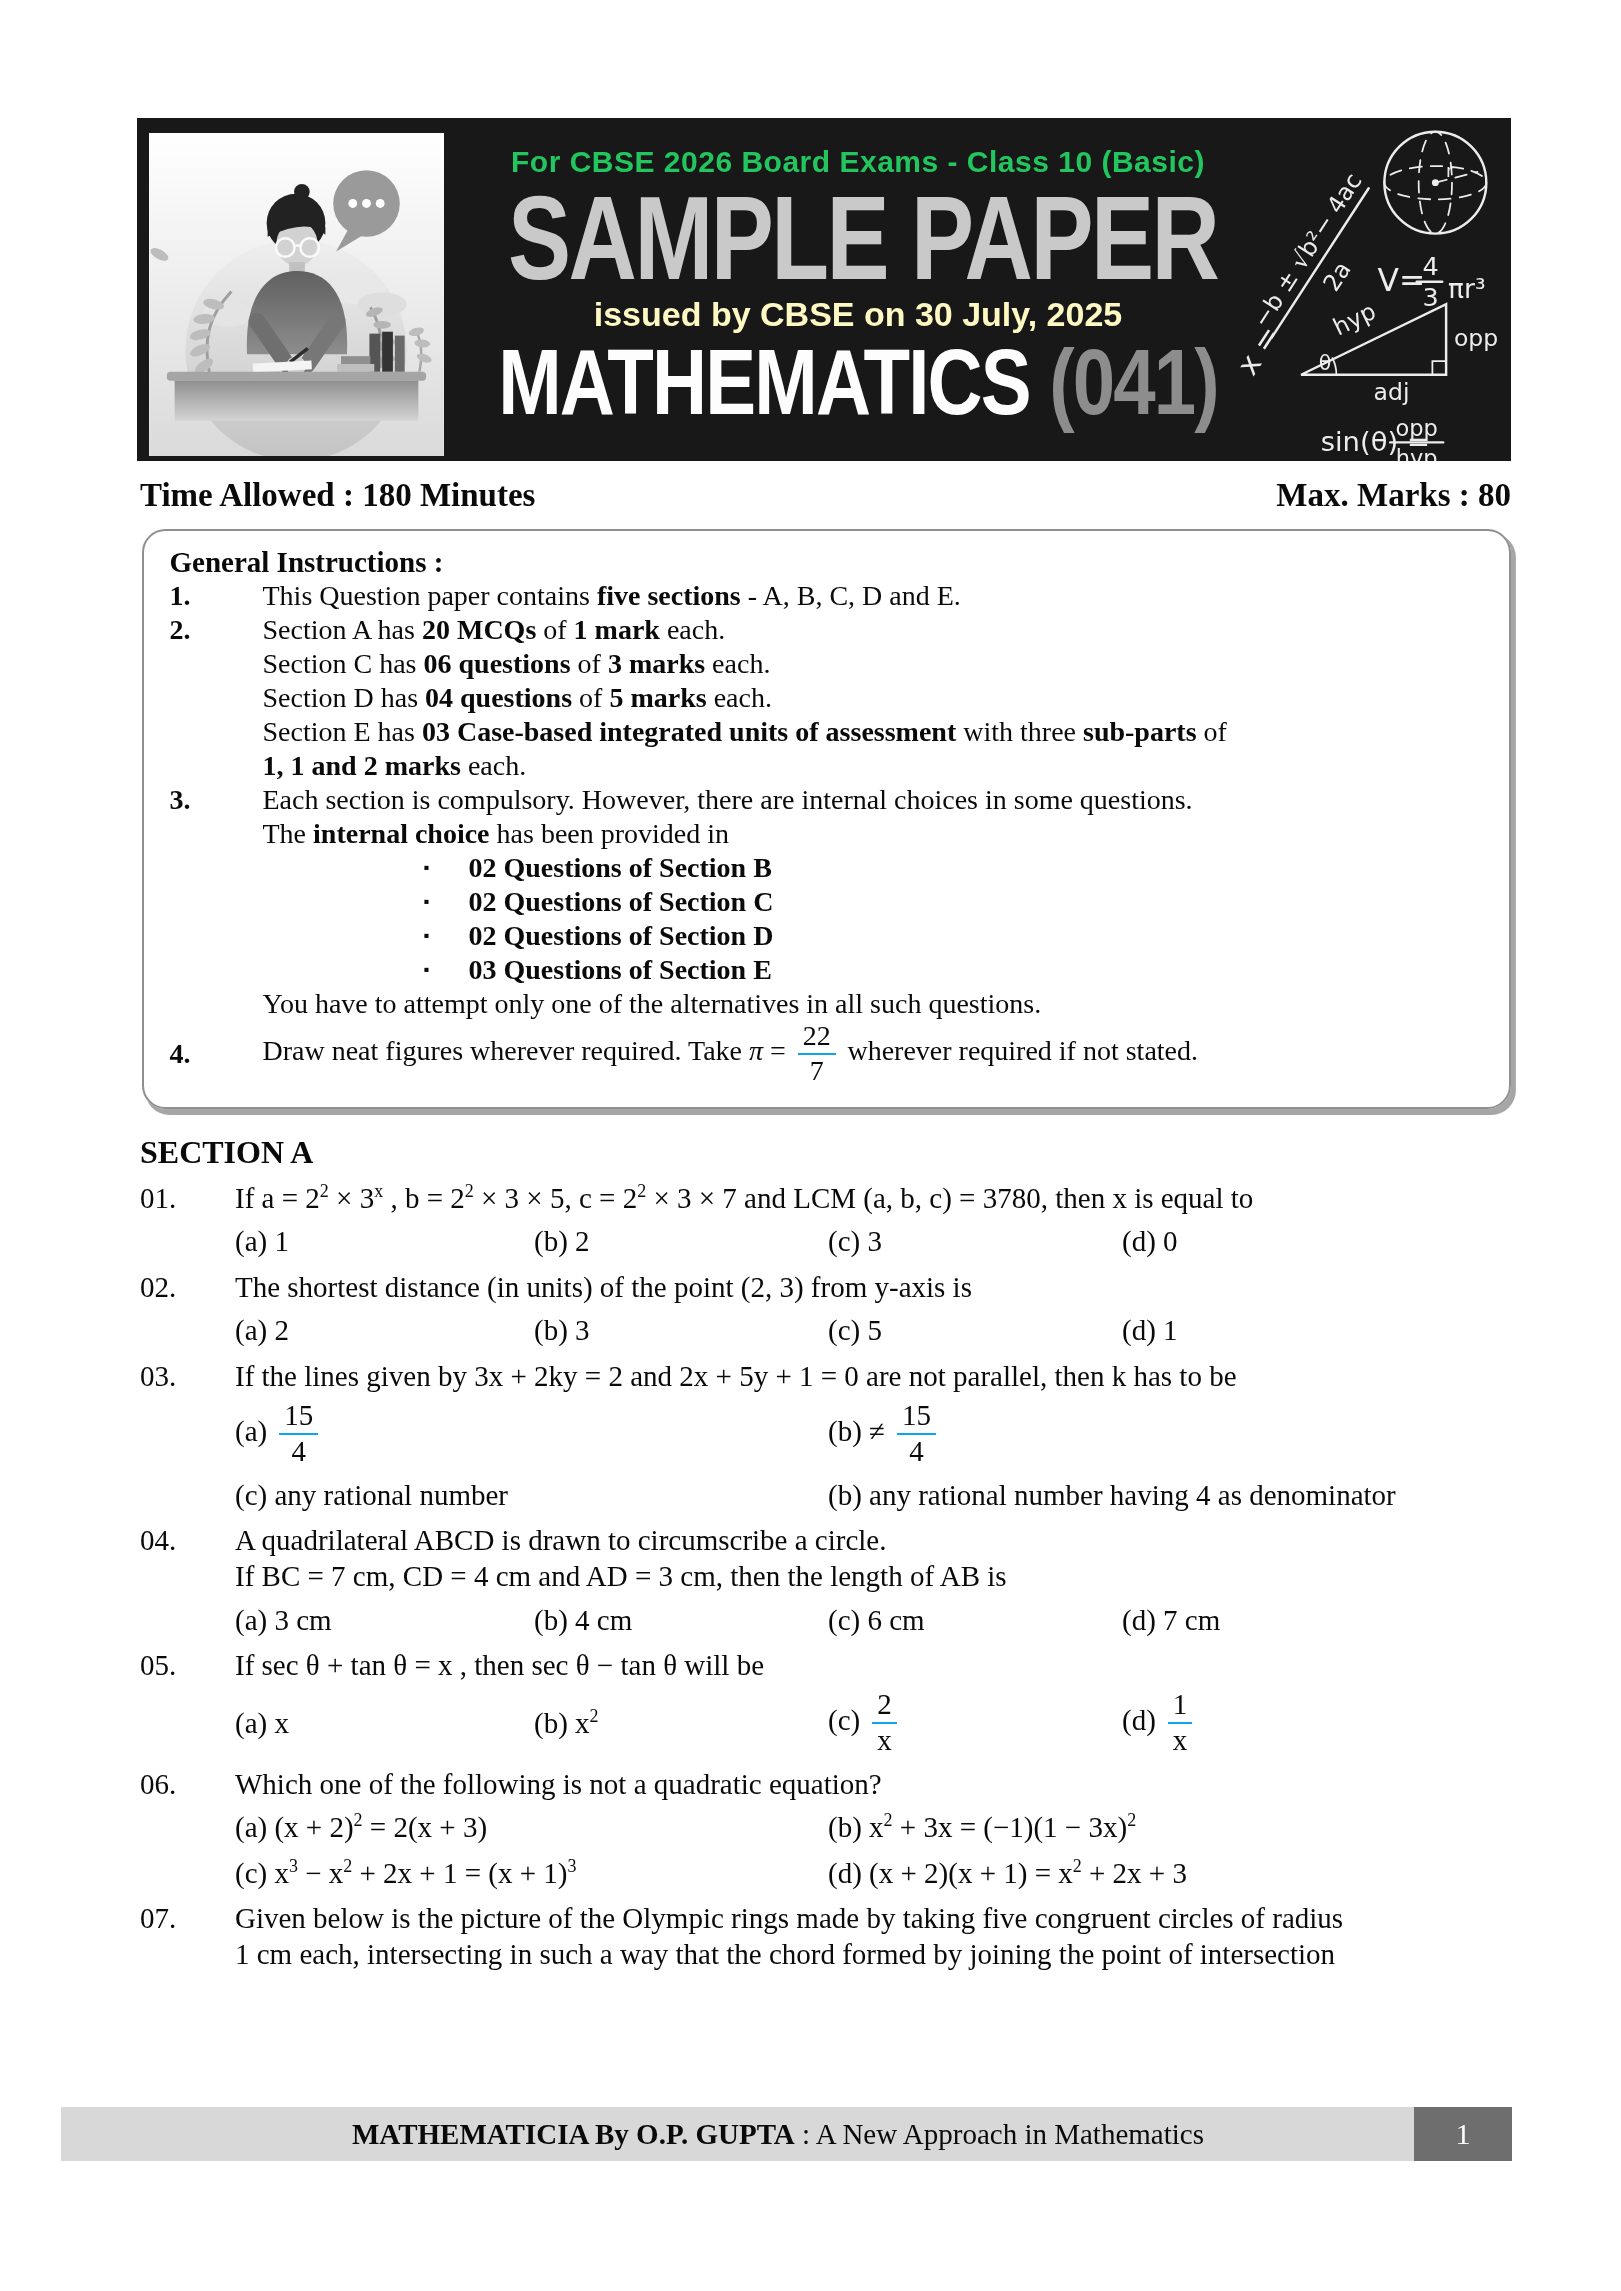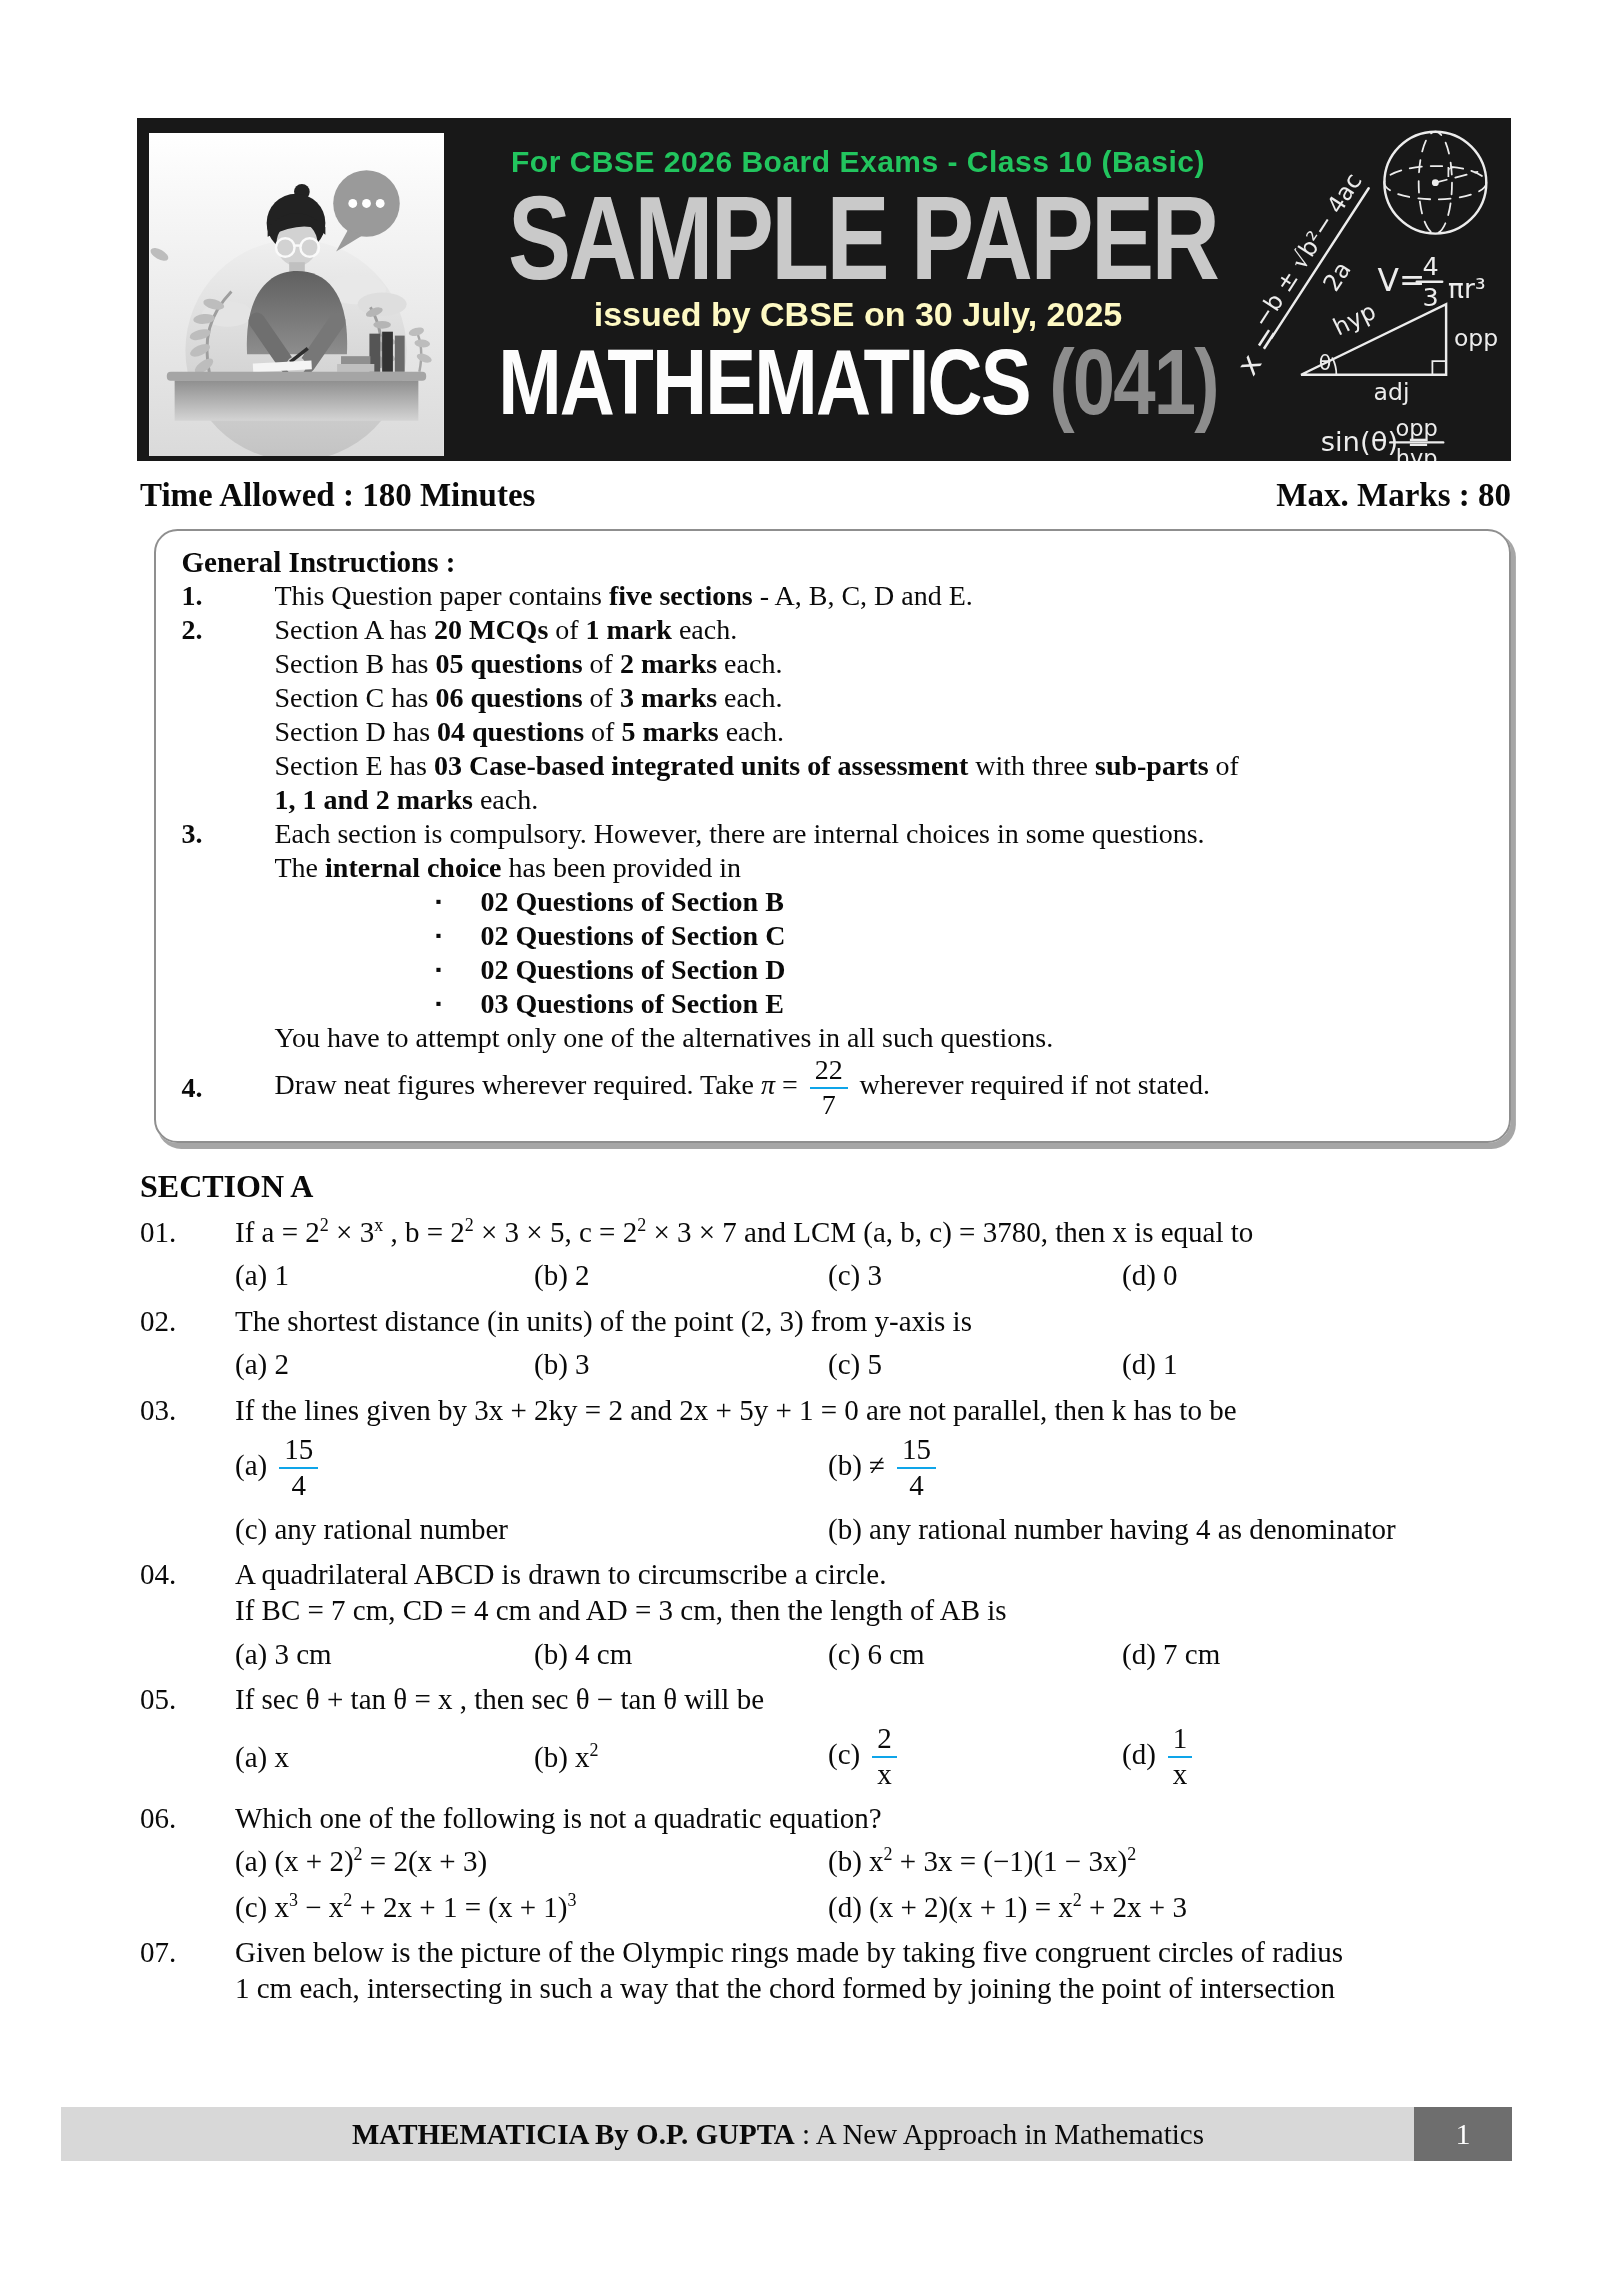--- a/index.html
+++ b/index.html
@@ -24,21 +24,21 @@
   .chalk { position:absolute; right:0; top:0; }
   .chalk text { fill:#ececec; font-family:"DejaVu Sans", sans-serif; }
   .chalk .st { stroke:#ececec; stroke-width:2.5; fill:none; stroke-linecap:round; }
   .chalk .thin { stroke-width:1.8; }
   .chalk .dash { stroke-dasharray:12 9; }
 
   
   .content { position:absolute; left:140px; top:476px; width:1371px; }
   .meta-row { display:flex; justify-content:space-between; font-weight:bold; font-size:33px; line-height:39px; }
 
-  .gi-box { margin-top:13.7px; margin-left:14px; border:2.9px solid #8f8f8f; border-radius:23.5px;
+  .gi-box { margin-top:13.7px; margin-left:2px; border:2.9px solid #8f8f8f; border-radius:23.5px;
             box-shadow:3.9px 4.9px 0 1px #a6a6a6; padding:14.7px 23.5px 19.6px 25.5px;
             font-size:28px; line-height:34px; }
   .gi-h { font-weight:bold; font-size:29px; }
   .gi-row { display:flex; align-items:flex-start; }
   .gi-num { flex:none; width:93px; font-weight:bold; }
   .gi-txt { flex:1; }
   .gi-frac-row { align-items:center; min-height:63px; }
   .blt-row { display:flex; padding-left:254px; font-weight:bold; }
   .blt { flex:none; width:45px; font-size:16.7px; line-height:34px; }
 
@@ -224,24 +224,20 @@
       <span class="gi-num">1.</span>
       <span class="gi-txt"><span>This Question paper contains </span><span class="r-b">five sections</span><span> - A, B, C, D and E.</span></span>
     </div>
 
     <div class="gi-row">
       <span class="gi-num">2.</span>
       <span class="gi-txt"><span>Section A has </span><span class="r-b">20 MCQs</span><span> of </span><span class="r-b">1 mark</span><span> each.</span></span>
     </div>
     <div class="gi-row">
       <span class="gi-num"></span>
-      <span class="gi-txt"><span>Section B has </span><span class="r-b">05 questions</span><span> of </span><span class="r-b">2 marks</span><span> each.</span></span>
-    </div>
-    <div class="gi-row">
-      <span class="gi-num"></span>
       <span class="gi-txt"><span>Section C has </span><span class="r-b">06 questions</span><span> of </span><span class="r-b">3 marks</span><span> each.</span></span>
     </div>
     <div class="gi-row">
       <span class="gi-num"></span>
       <span class="gi-txt"><span>Section D has </span><span class="r-b">04 questions</span><span> of </span><span class="r-b">5 marks</span><span> each.</span></span>
     </div>
     <div class="gi-row">
       <span class="gi-num"></span>
       <span class="gi-txt"><span>Section E has </span><span class="r-b">03 Case-based integrated units of assessment</span><span> with three </span><span class="r-b">sub-parts</span><span> of</span></span>
     </div>

